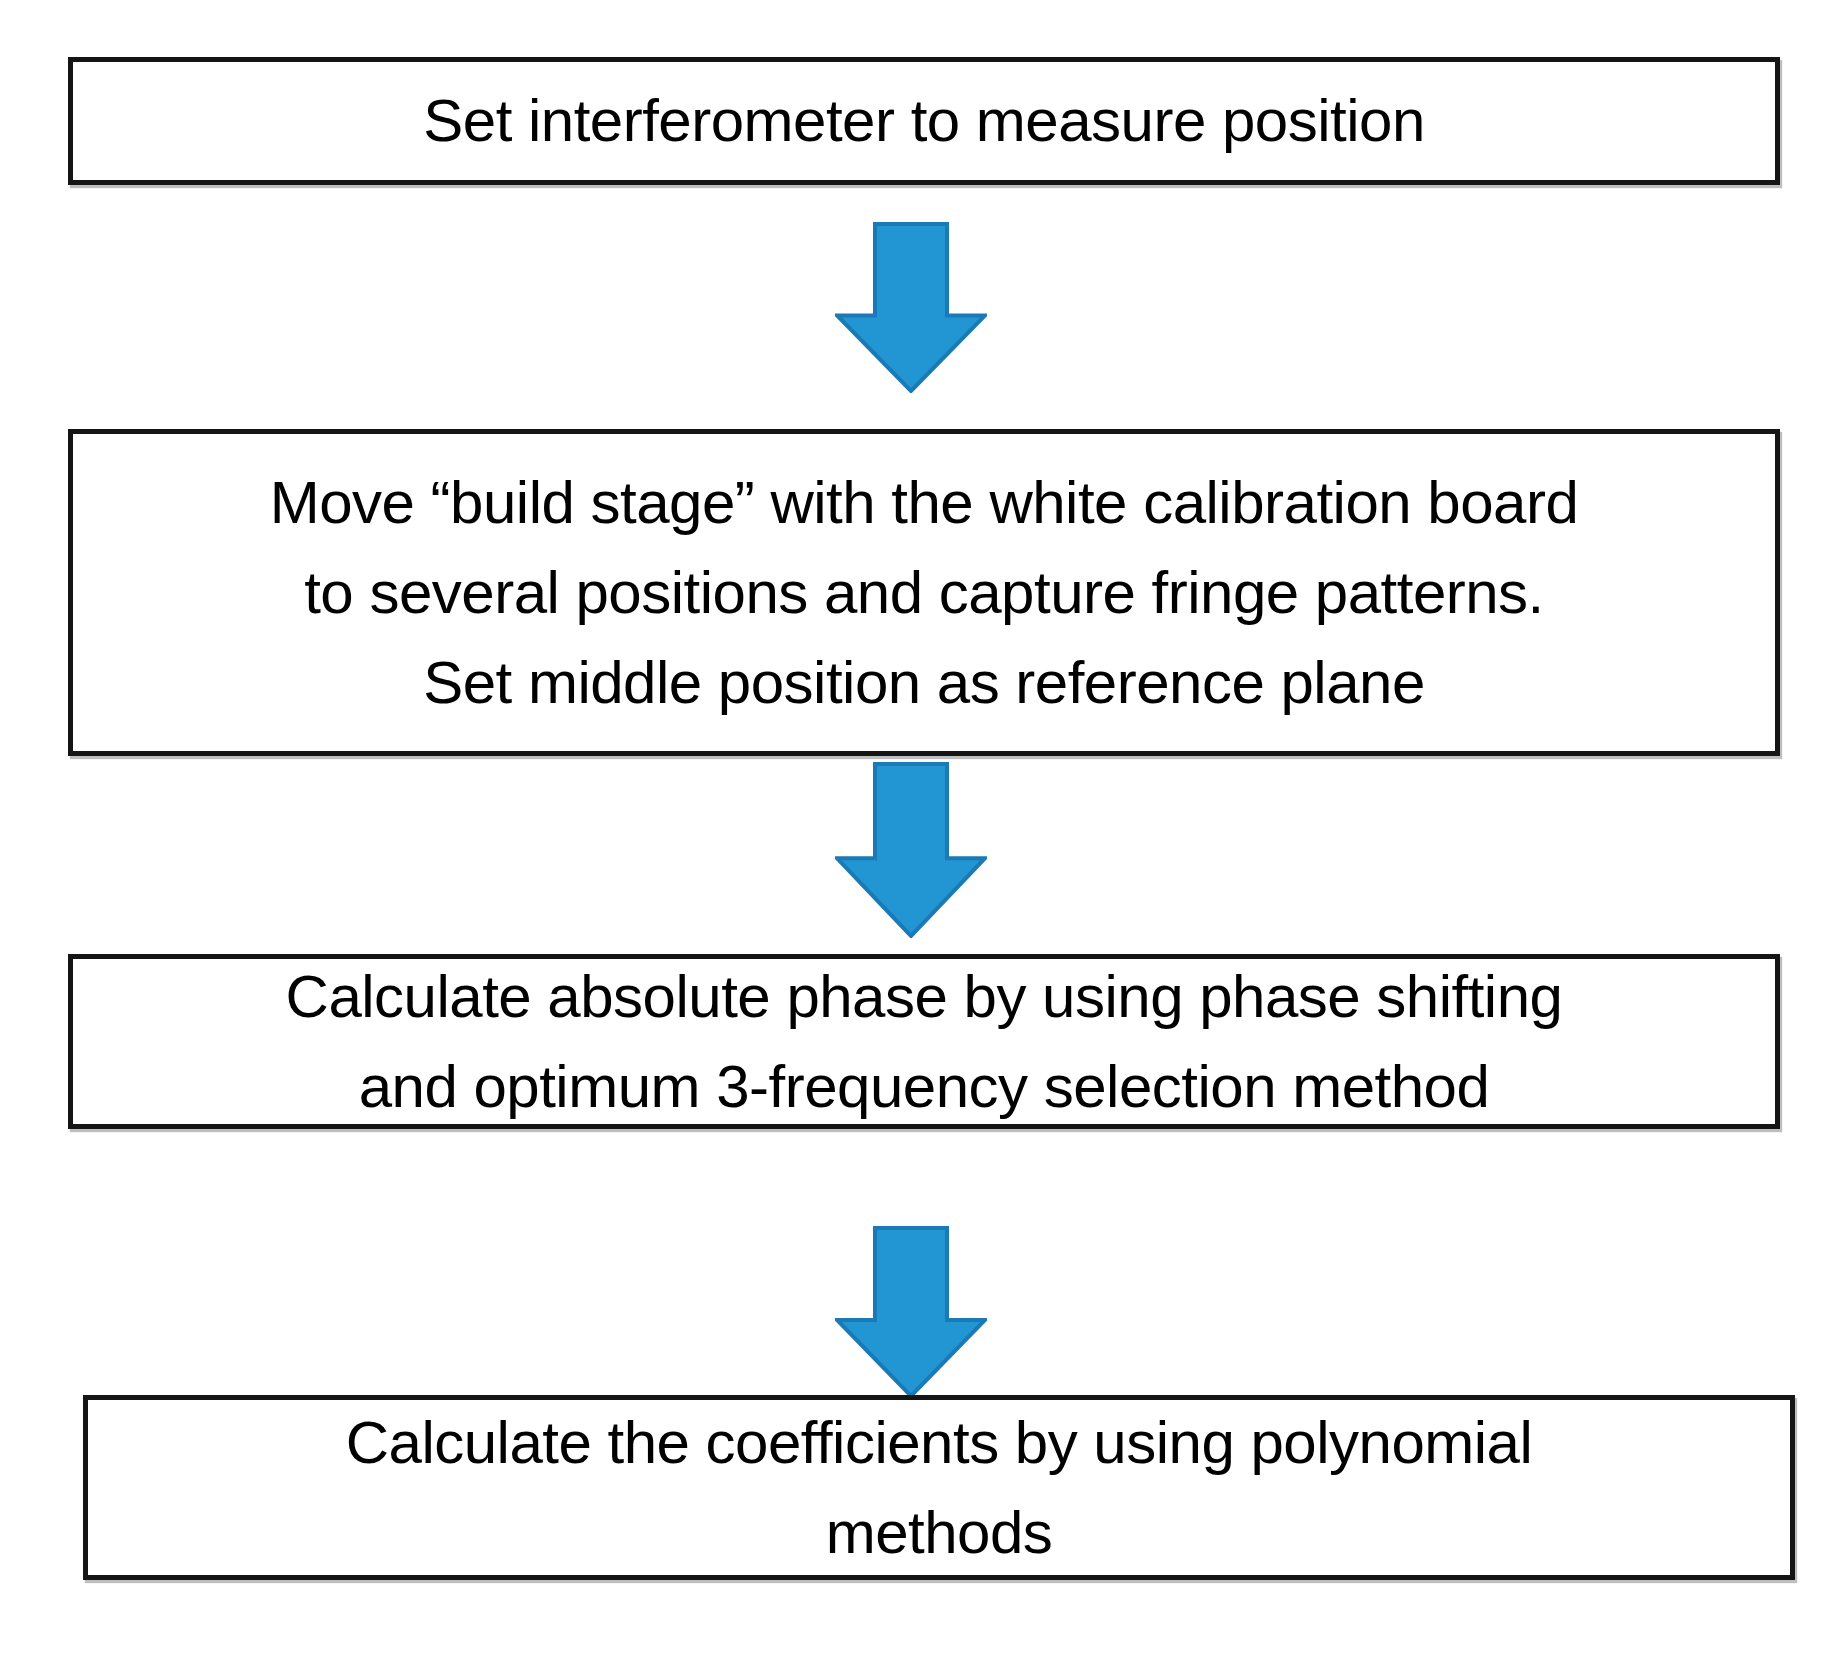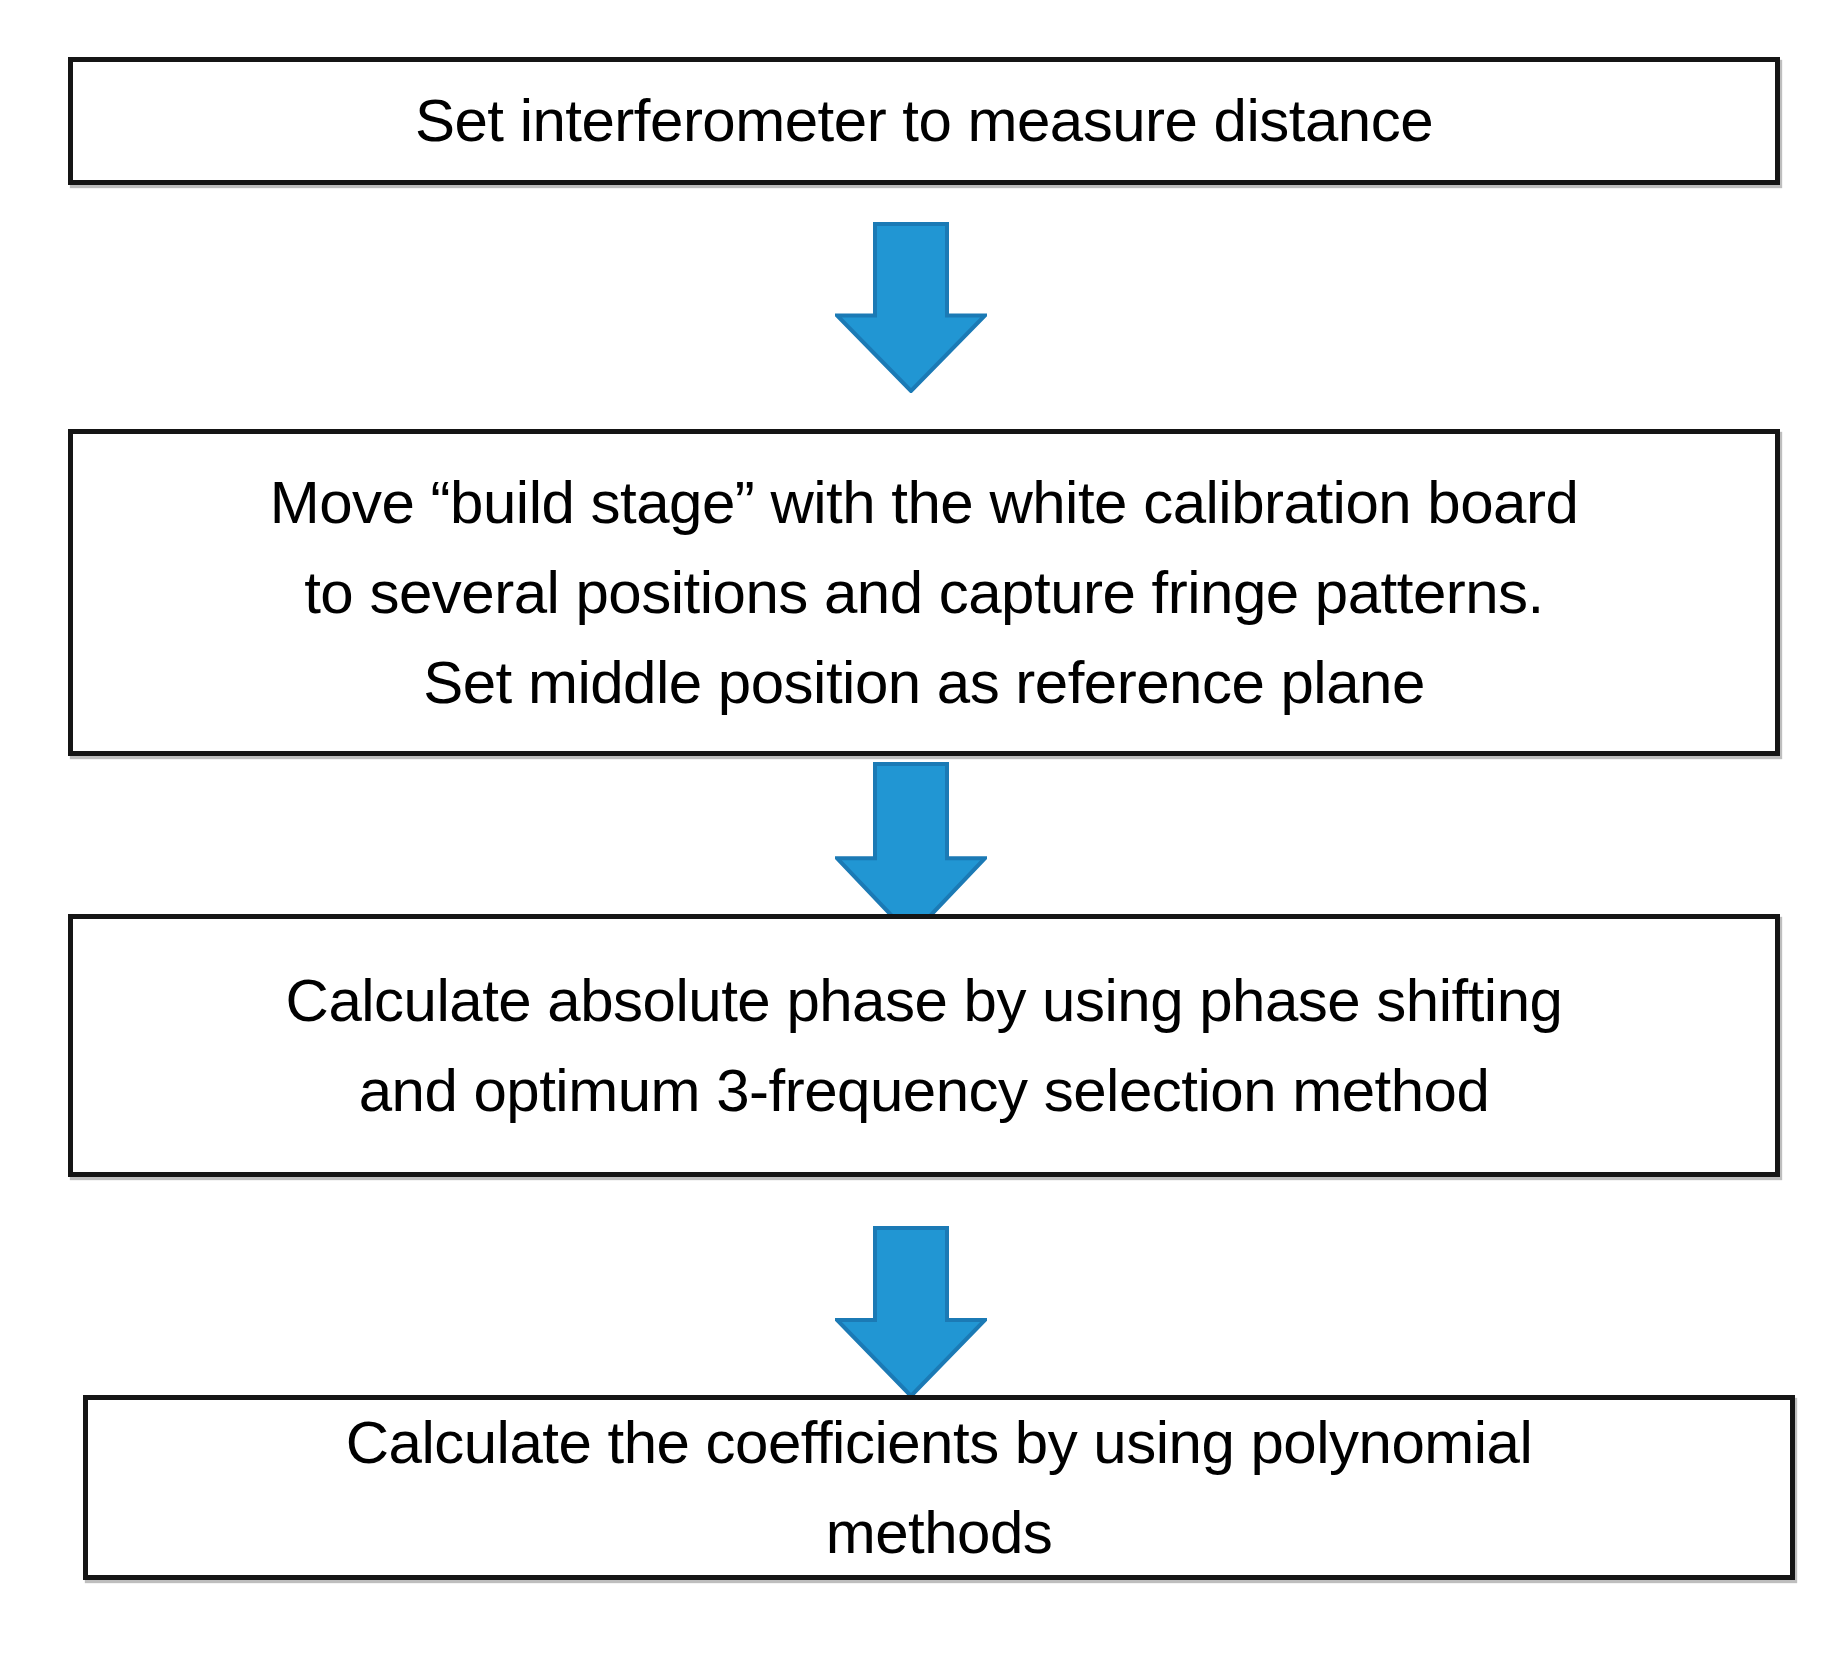--- a/index.html
+++ b/index.html
@@ -31,21 +31,21 @@
   .flow-box .box-text {
     font-size: 60px;
     line-height: 1.5;
     color: var(--text, #000000);
     white-space: pre-line;
     letter-spacing: -0.5px;
     padding: 0 20px;
   }
   .box-1 { top: 57px;   height: 128px; }
   .box-2 { top: 413px;  height: 327px; margin-top: 16px; }
-  .box-3 { top: 914px;  height: 263px; }
+  .box-3 { top: 954px;  height: 175px; }
   .box-4 { top: 1395px; height: 185px; margin-left: 15px; }
 
   .flow-arrow {
     position: absolute;
     left: 835px;
     width: 152px;
     display: block;
   }
   .arrow-1 { top: 222px;  height: 171px; }
   .arrow-2 { top: 762px;  height: 176px; }
@@ -56,21 +56,21 @@
     stroke-width: 4;
     stroke-linejoin: miter;
   }
 </style>
 </head>
 <body>
 
 <div class="canvas">
 
   <div class="flow-box box-1">
-    <div class="box-text">Set interferometer to measure distance</div>
+    <div class="box-text">Set interferometer to measure position</div>
   </div>
 
   <svg class="flow-arrow arrow-1" viewBox="0 0 152 172" preserveAspectRatio="none" aria-hidden="true">
     <polygon points="40,2 112,2 112,94 150,94 76,170 2,94 40,94"></polygon>
   </svg>
 
   <div class="flow-box box-2">
     <div class="box-text">Move “build stage” with the white calibration board
 to several positions and capture fringe patterns.
 Set middle position as reference plane</div>

